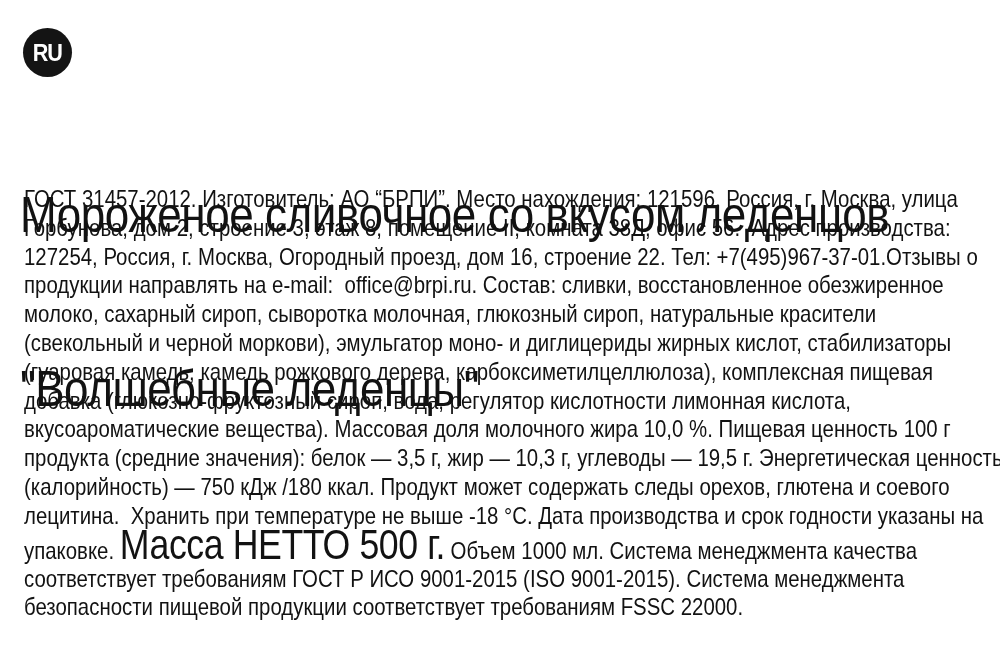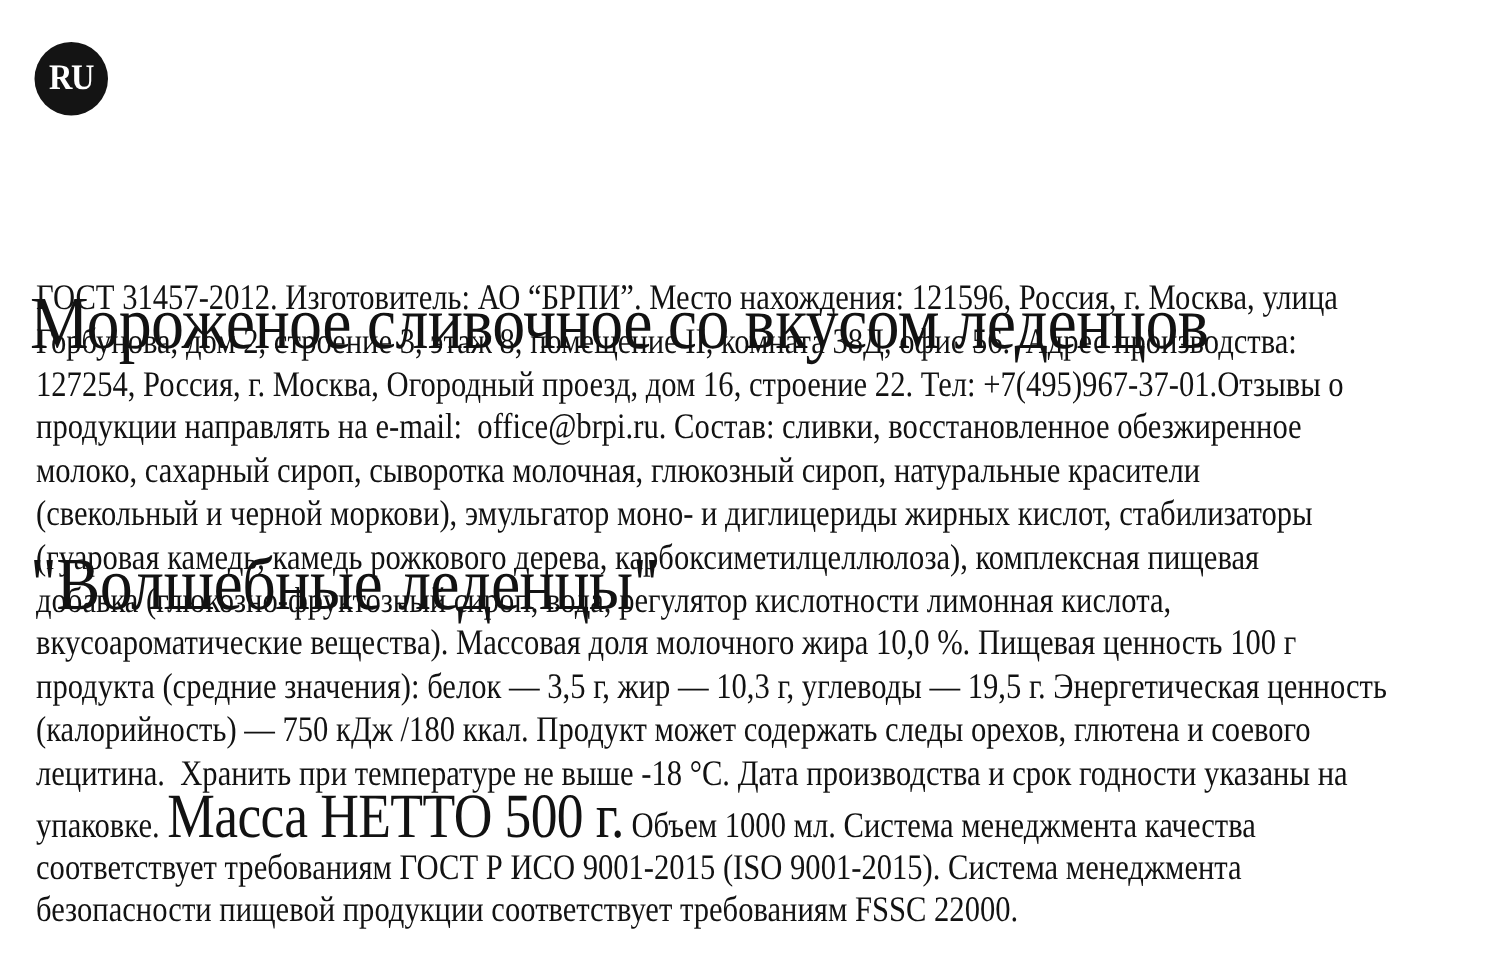--- a/index.html
+++ b/index.html
@@ -6,21 +6,21 @@
     margin: 0;
     padding: 0;
     background: #ffffff;
   }
   .label-page {
     position: relative;
     width: 1000px;
     height: 627px;
     background: #ffffff;
     overflow: hidden;
-    font-family: Liberation Serif, serif;
+    font-family: Liberation Sans, sans-serif;
     color: #121212;
   }
   .ru-badge {
     position: absolute;
     left: 23px;
     top: 28px;
     width: 49px;
     height: 49px;
     background: #141414;
     border-radius: 50%;

